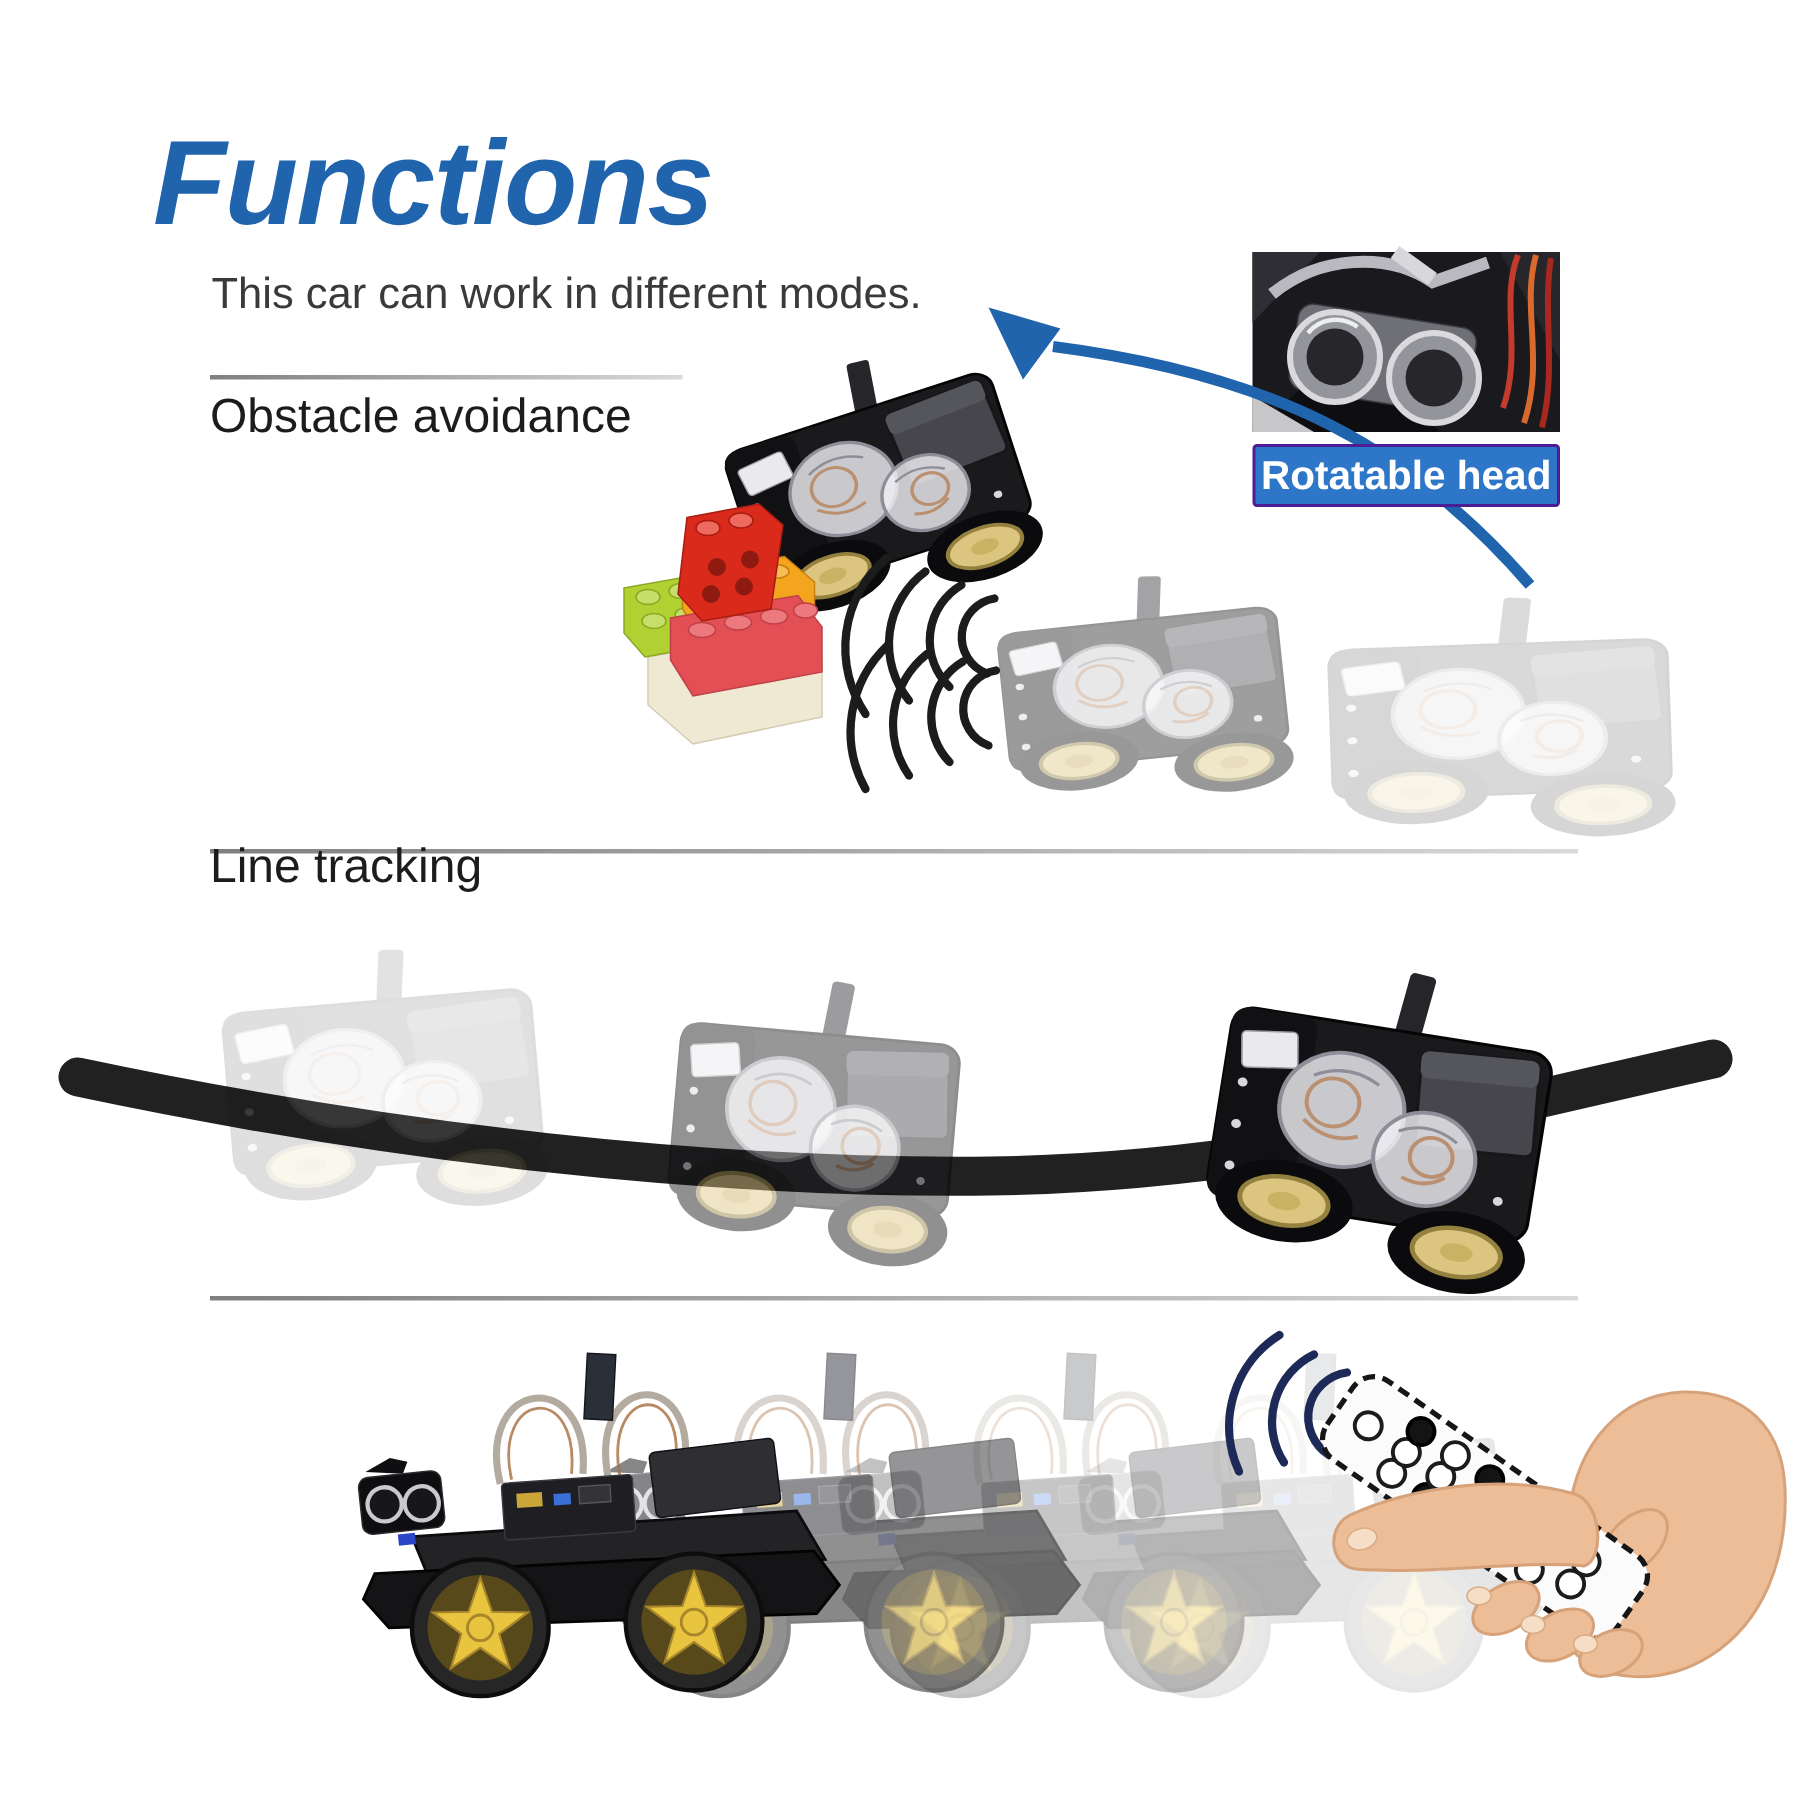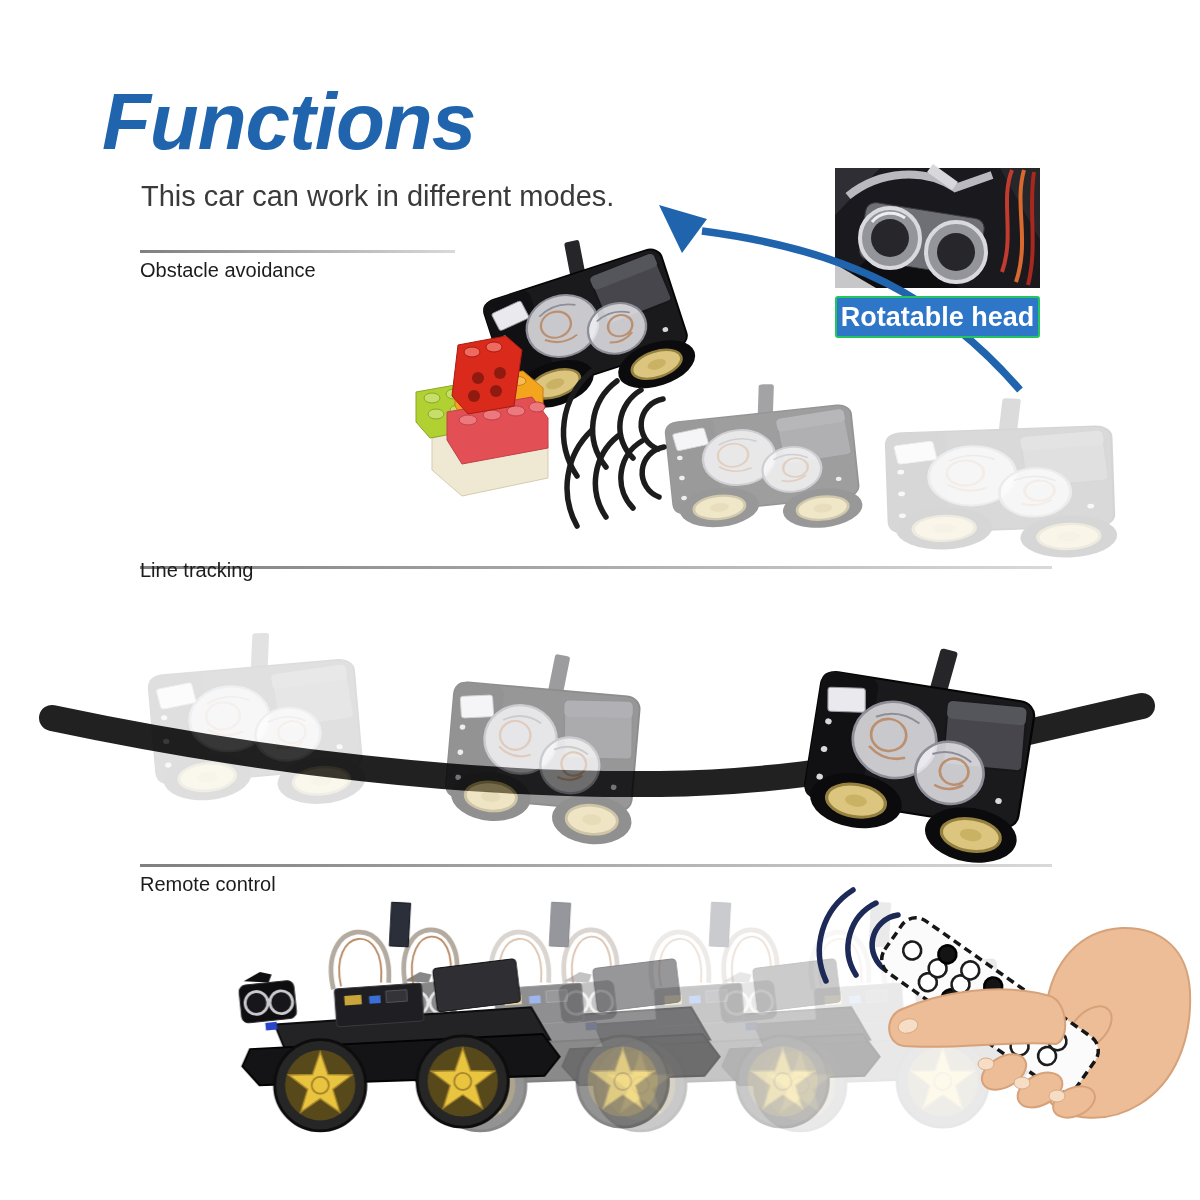--- a/index.html
+++ b/index.html
@@ -2,30 +2,30 @@
 <html style="--accent-blue: #1f64ad; --badge-blue: #2e76c8; --text-dark: #1c1c1c; --wave-black: #1c1c1c; --wave-navy: #1d2a57; --track-black: #212121; --wheel-yellow: #e9c53f; --wheel-tan: #dcc57e; --lego-red: #d92a1c; --lego-green: #b1d133; --lego-yellow: #f4a51e; --lego-pink: #e25056; --skin: #ecbd96;"><head>
 <meta charset="utf-8">
 <style>
   html,body{margin:0;padding:0;background:#fff;}
   .canvas{position:relative;width:1200px;height:1200px;background:#ffffff;overflow:hidden;
           font-family:"Liberation Sans",sans-serif;}
   svg.art{position:absolute;left:0;top:0;width:1200px;height:1200px;}
   .title{position:absolute;left:102px;top:76px;font-size:80px;font-weight:bold;font-style:italic;
          color:var(--accent-blue);letter-spacing:-1px;}
   .subtitle{position:absolute;left:106px;top:180px;font-size:29px;color:#3a3a3a;margin-left:35px;}
-  .sec-label{position:absolute;left:140px;font-size:20px;color:#1c1c1c;}
+  .sec-label{position:absolute;left:140px;font-size:32px;color:#1c1c1c;}
   .l1{top:259px}.l2{top:559px}.l3{top:873px}
   .divider{position:absolute;height:3px;background:linear-gradient(to right,#7f7f7f,#d9d9d9);}
   .d1{left:140px;top:250px;width:315px;}
   .d2{left:140px;top:566px;width:912px;}
   .d3{left:140px;top:864px;width:912px;}
   .badge{position:absolute;left:835px;top:296px;width:205px;height:42px;
          background:var(--badge-blue);color:#ffffff;font-weight:bold;font-size:27px;
          display:flex;align-items:center;justify-content:center;border-radius:3px;
-         border:2px solid #22c55e;box-sizing:border-box;}
+         border:2px solid #4c1d95;box-sizing:border-box;}
 </style>
 </head>
 <body>
 
 <div class="canvas">
 
   <svg class="art" viewBox="0 0 1200 1200">
     <defs>
 
       <g id="carTop">
@@ -253,14 +253,13 @@
   <div class="sec-label l1">Obstacle avoidance</div>
 
   <div class="badge">
     <span>Rotatable head</span>
   </div>
 
   <div class="divider d2"></div>
   <div class="sec-label l2">Line tracking</div>
 
   <div class="divider d3"></div>
-  <div class="sec-label l3">Remote control</div>
 </div>
 
 </body></html>

